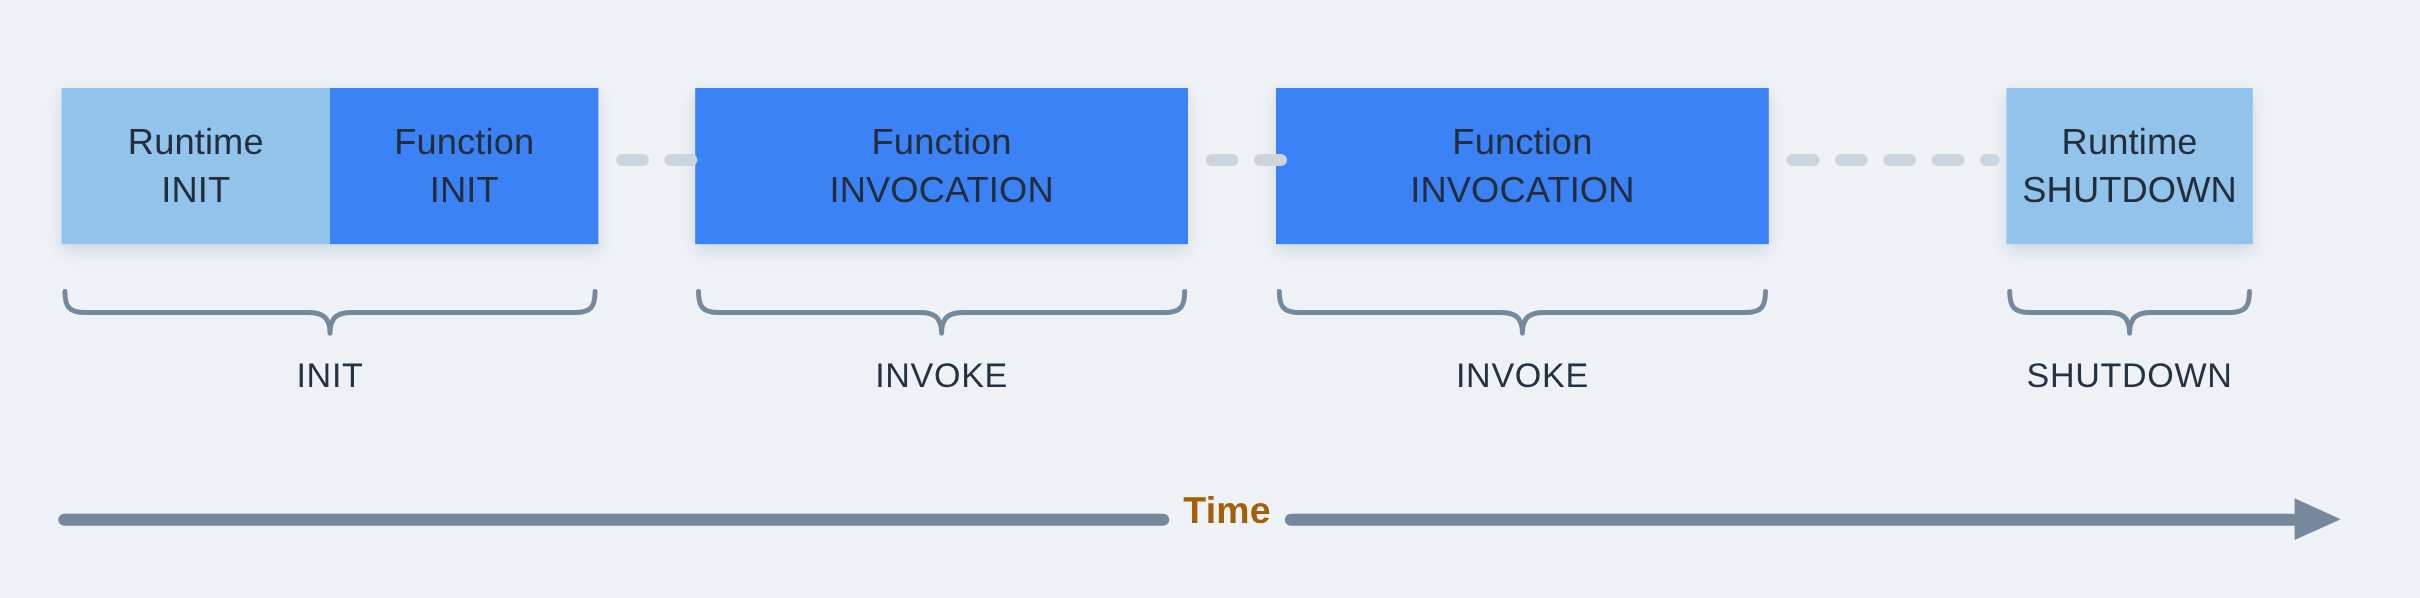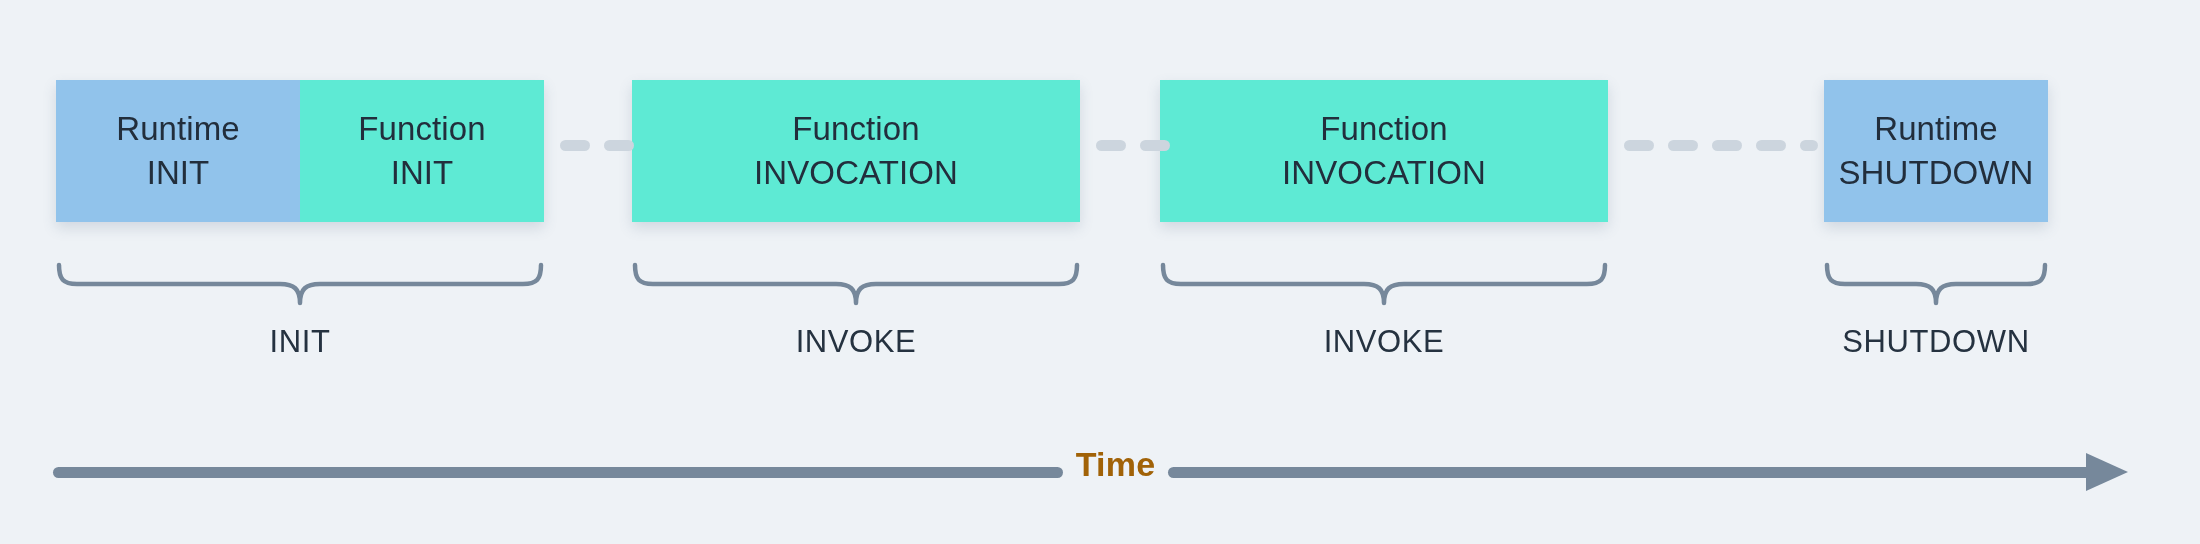--- a/index.html
+++ b/index.html
@@ -35,21 +35,21 @@
     line-height: 1.34;
     font-size: 33px;
     color: #222e3c;
     letter-spacing: 0.1px;
     white-space: nowrap;
   }
   .block .ln1 { display: block; }
   .block .ln2 { display: block; }
 
   .block.blue   { background: #91c3eb; }
-  .block.yellow { background: #5eead4; }
+  .block.yellow { background: #3b82f6; }
 
   
   .block-shadow {
     position: absolute;
     border-radius: 3px;
     box-shadow: 0 6px 14px rgba(80,100,125,0.18);
     background: transparent;
     pointer-events: none;
   }
 

